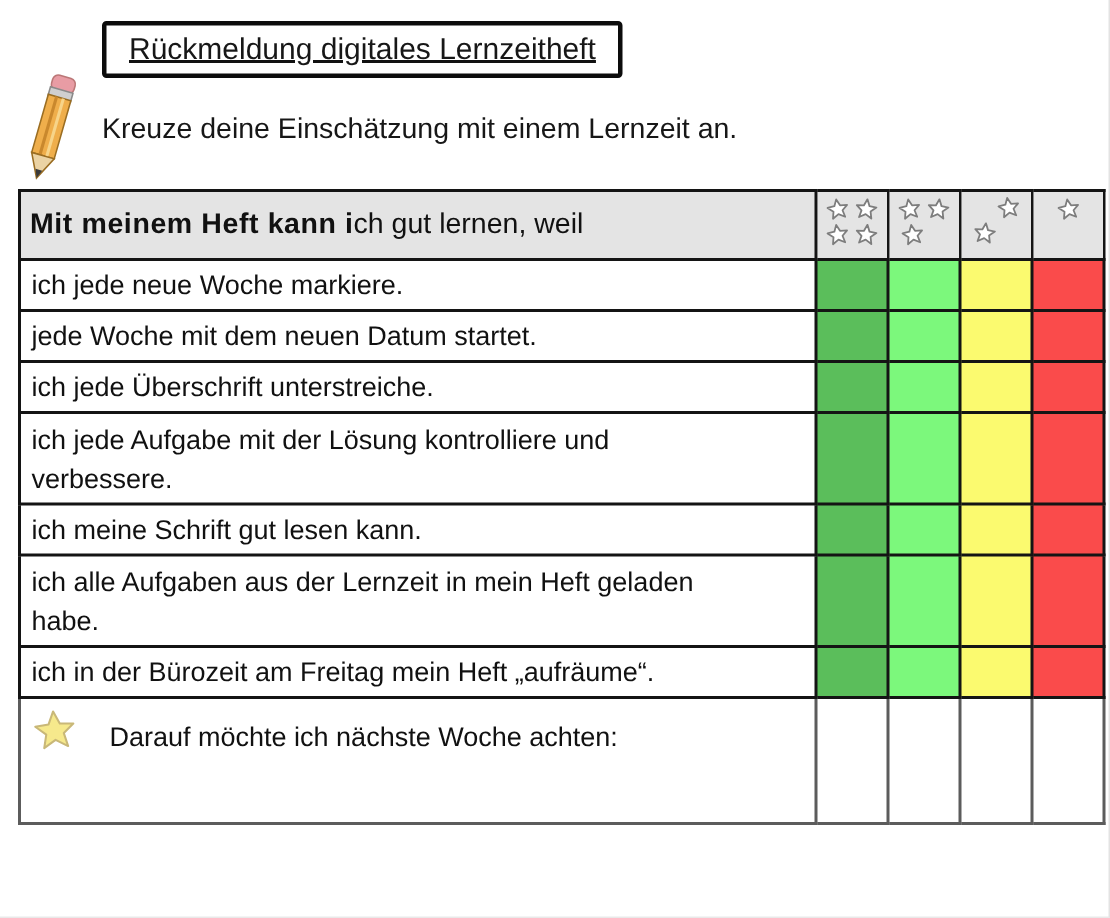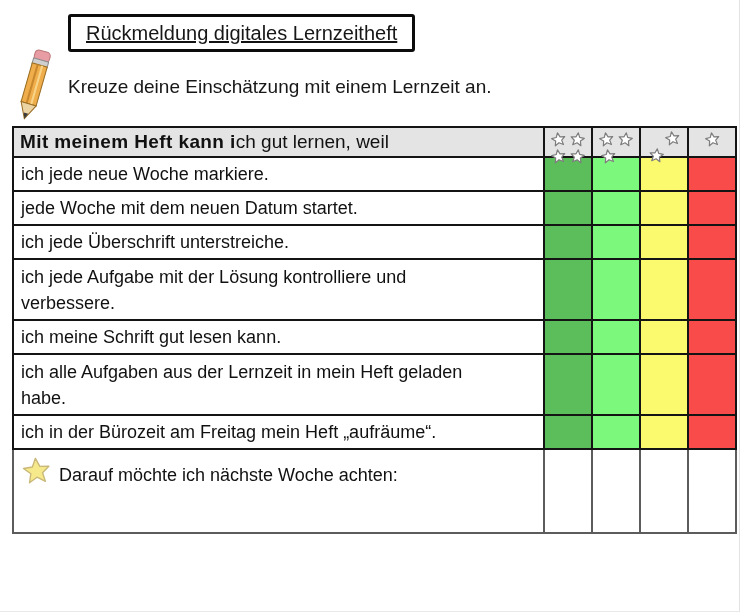--- a/index.html
+++ b/index.html
@@ -17,21 +17,21 @@
   }
   .title-box span{font-size:20px;color:#171717;}
   .instruction{position:absolute;left:68px;top:76px;font-size:19px;color:#171717;}
 
   
   table.fb{
     position:absolute;left:12px;top:126px;border-collapse:collapse;table-layout:fixed;
     width:723px;
   }
   table.fb th,table.fb td{border:2px solid #141414;box-sizing:border-box;}
-  tr.hdr{height:30px;}
+  tr.hdr{height:46px;}
   tr.hdr th{background:#E4E4E4;}
   th.txt-h{
     text-align:left;padding:2px 6px;font-size:19px;font-weight:400;vertical-align:middle;
   }
   th.txt-h b{font-weight:700;letter-spacing:.4px;}
   tr.statement{height:33px;}
   tr.statement.two-line{height:61px;}
   td.txt{
     text-align:left;padding:3px 7px;font-size:18px;vertical-align:middle;
     white-space:pre-line;line-height:1.45;background:#fff;
@@ -50,21 +50,21 @@
   .s3 .st:nth-of-type(1){left:5px;top:3px;}
   .s3 .st:nth-of-type(2){left:24px;top:3px;}
   .s3 .st:nth-of-type(3){left:7px;top:20px;}
   .s2 .st:nth-of-type(1){left:23px;top:2px;}
   .s2 .st:nth-of-type(2){left:7px;top:19px;}
   .s1 .st:nth-of-type(1){left:15px;top:3px;}
   
   tr.focus{height:84px;}
   tr.focus td{border-color:#5c5c5c;border-top:2px solid #141414;background:#fff;vertical-align:top;}
   tr.focus td.txt{font-size:18px;padding-top:6px;}
-  tr.focus td.txt .frow{display:flex;align-items:center;gap:7px;}
+  tr.focus td.txt .frow{display:flex;align-items:center;gap:21px;}
   .bigstar{width:31px;height:30px;transform:rotate(-5deg);flex:0 0 auto;}
   
   .footer{position:absolute;left:6px;top:548px;display:flex;align-items:center;gap:8px;}
   .pen-wrap{width:46px;height:52px;flex:0 0 auto;}
   .footer-text{font-size:19px;color:#171717;}
 </style>
 </head>
 <body>
 
 <div class="page">

